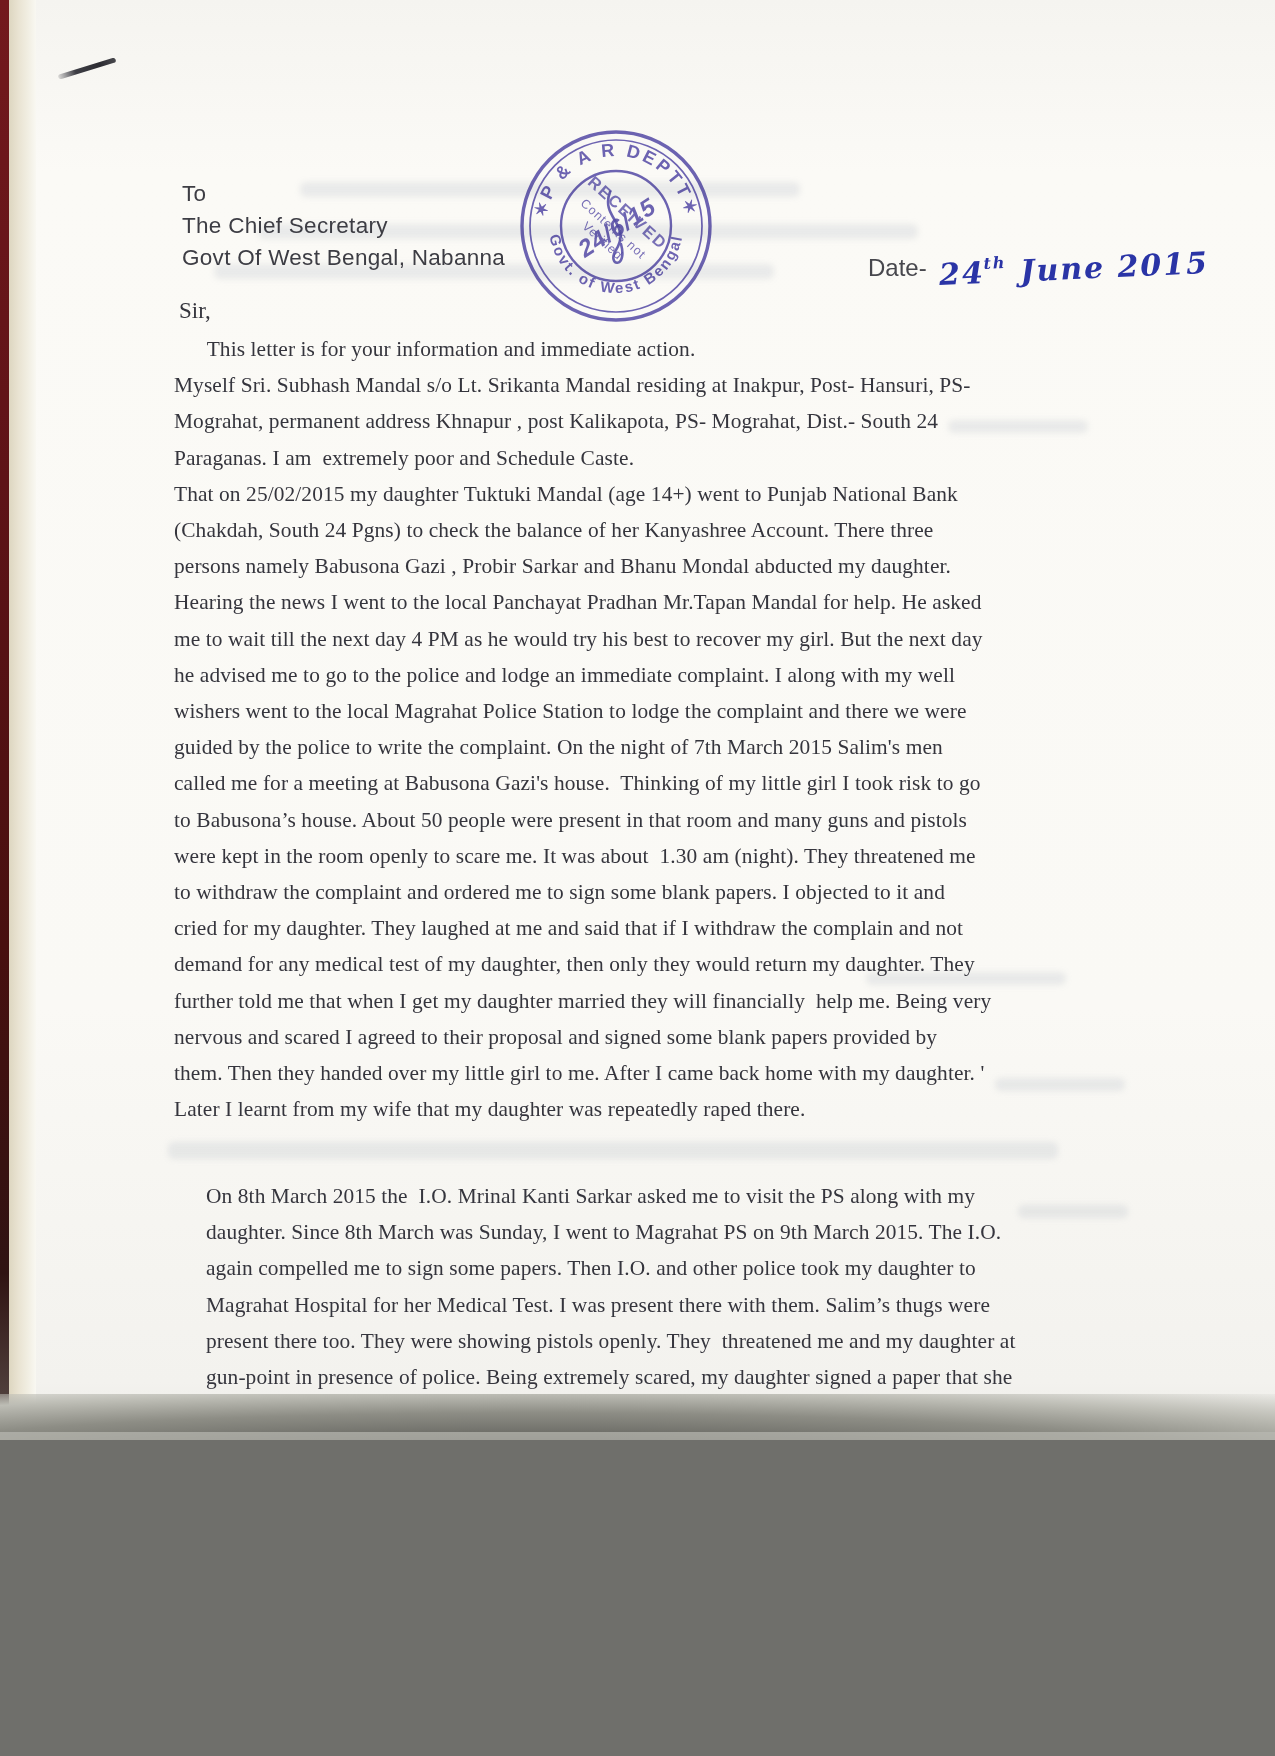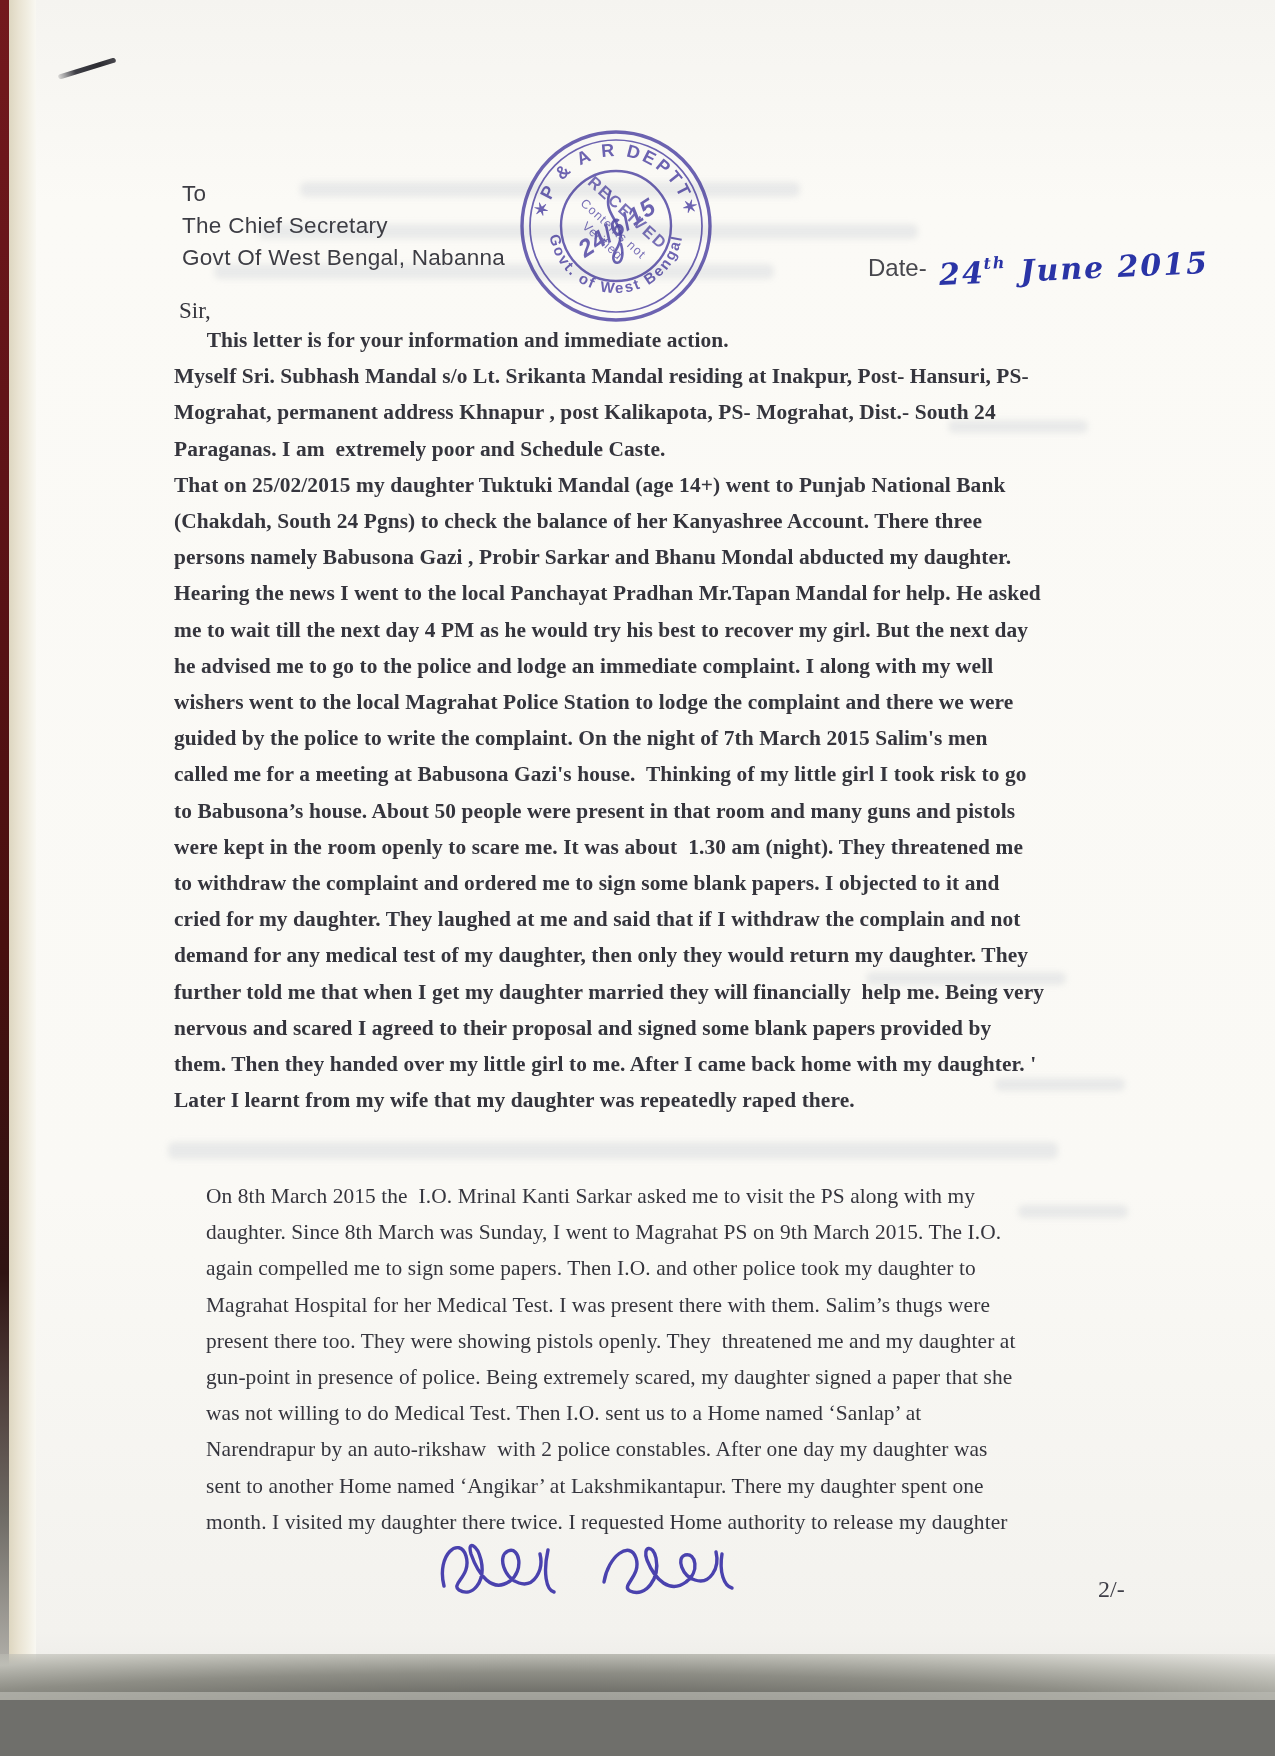--- a/index.html
+++ b/index.html
@@ -1,18 +1,18 @@
 <!DOCTYPE html>
 <html><head>
 <meta charset="utf-8">
 <style>
   html,body { margin:0; padding:0; background:#6f6f6b; }
   * { box-sizing:border-box; }
   #scan {
-    position:relative; width:1275px; height:1700px; overflow:hidden;
+    position:relative; width:1275px; height:1440px; overflow:hidden;
     background: linear-gradient(180deg, #f5f4f0 0%, #fbfaf6 12%, #faf9f5 70%, #f3f2ee 96%, #e9e8e4 100%);
     font-family:"Liberation Serif", serif;
   }
   
   .binding-edge {
     position:absolute; left:0; top:0; width:9px; height:1720px;
     background: linear-gradient(180deg, #73191d 0%, #5e1317 28%, #48100f 55%, #301312 74%, #6e6a64 88%, #c9c8c2 100%);
   }
   .cream-margin {
     position:absolute; left:9px; top:0; width:27px; height:1756px;
@@ -50,21 +50,21 @@
   .hand { font-family:"DejaVu Serif", serif; font-style:italic; font-weight:700; color:#2a34a6; }
   .hand-date {
     display:inline-block; font-size:30px; letter-spacing:2px;
     transform:rotate(-2.5deg); margin-left:12px; vertical-align:-3px;
   }
   .hand-date sup { font-size:16px; vertical-align:14px; margin:0 1px 0 -1px; }
   .para {
     position:absolute; left:174px; width:888px; font-size:21.4px; line-height:36.2px;
     color:#35353d; white-space:pre-wrap; letter-spacing:.1px;
   }
-  .para1 { top:322px;font-weight:bold; }
+  .para1 { top:331px; }
   .para2 { top:1178px;margin-left:32px; }
   .page-number { position:absolute; left:1098px; top:1576px; font-size:24px; color:#3f3f48; }
   
   .stamp { position:absolute; left:516px; top:126px; width:200px; height:200px; mix-blend-mode:multiply; opacity:.88; }
   .stamp text { font-family:"Liberation Sans", sans-serif; fill:#5a4fae; }
   .ring-top { font-size:18px; font-weight:bold; letter-spacing:3px; }
   .ring-bottom { font-size:15px; font-weight:bold; letter-spacing:2px; }
   .inner1 { font-size:16.5px; font-weight:bold; letter-spacing:2px; opacity:.9; }
   .inner2 { font-size:12.5px; letter-spacing:1px; opacity:.9; }
   .stamp-hand { font-family:"DejaVu Serif", serif; font-style:italic; font-weight:700; font-size:24px; fill:#3a31a4; letter-spacing:1px; }

